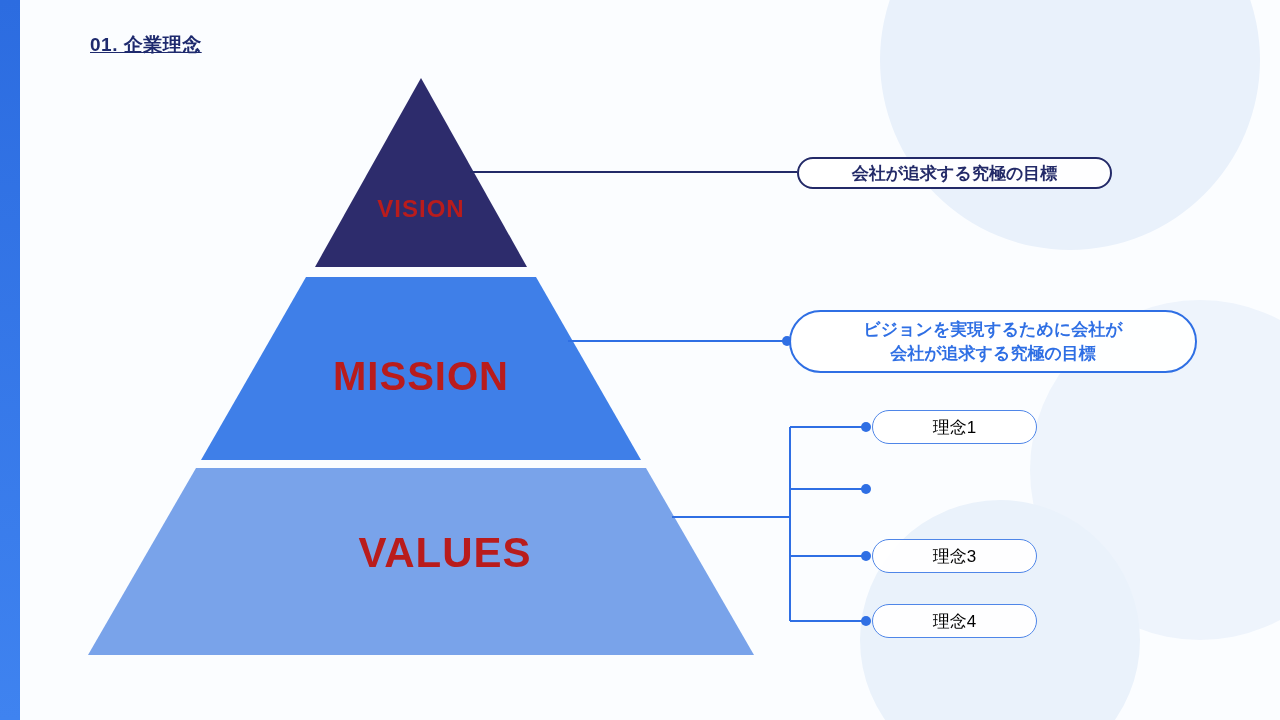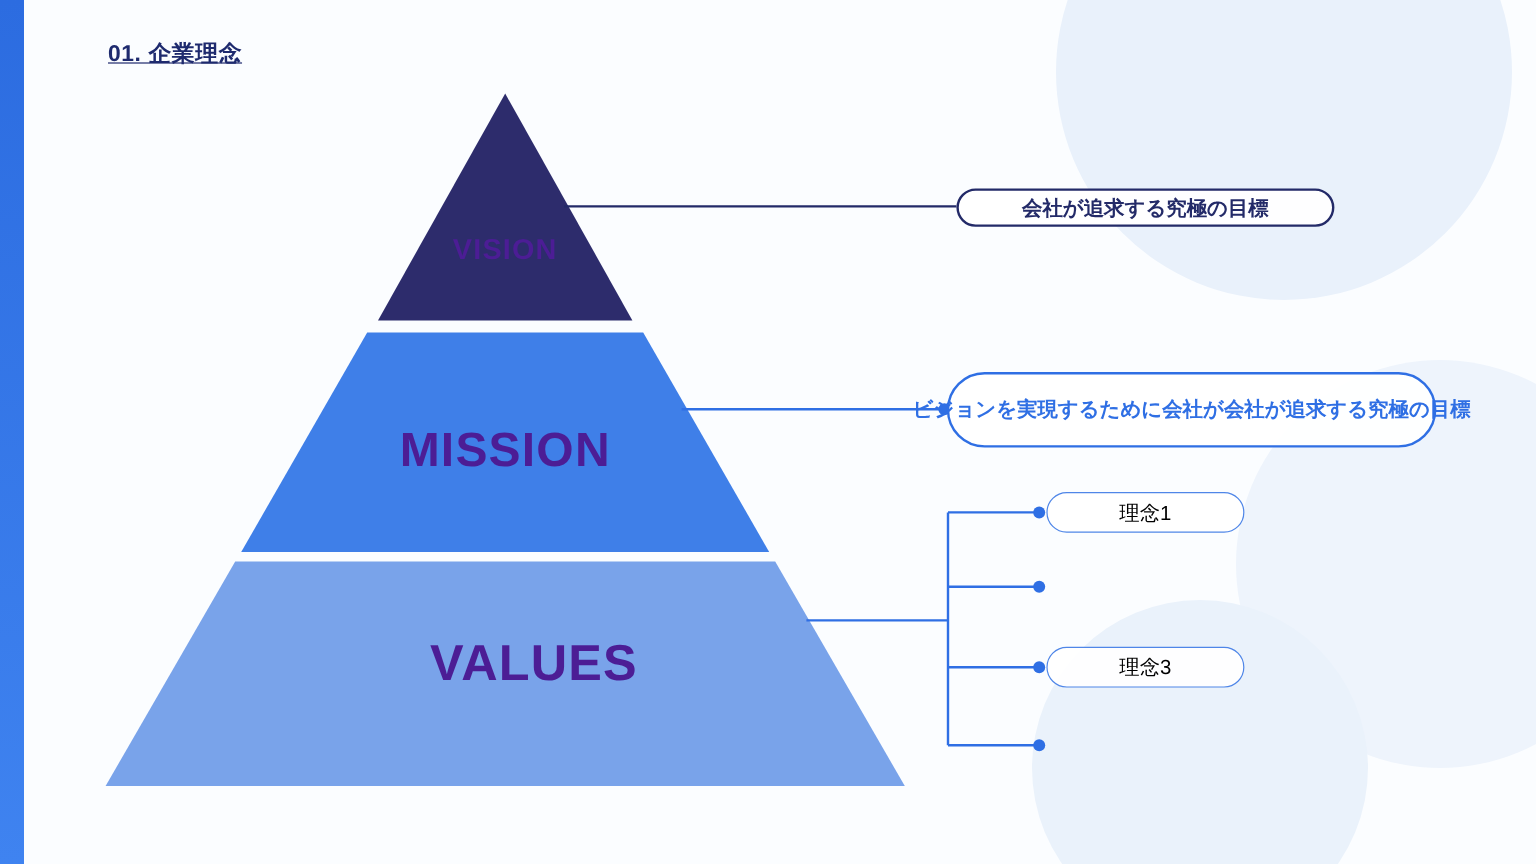--- a/index.html
+++ b/index.html
@@ -20,39 +20,39 @@
     position:absolute; left:0; top:0; width:20px; height:720px;
     background:linear-gradient(180deg,#2c6ce0,#3f83f0);
   }
   .title {
     position:absolute; left:90px; top:32px;
     font-size:19px; font-weight:bold; color:#1e2a6e; letter-spacing:.5px;text-decoration:underline;
   }
   svg.diagram { position:absolute; left:0; top:0; }
   .level-label {
     position:absolute; transform:translate(-50%,-50%);
-    color:#4c1d95; font-weight:bold; text-align:center; letter-spacing:1px;
+    color:#b91c1c; font-weight:bold; text-align:center; letter-spacing:1px;
     white-space:nowrap;
   }
   .level-label.vision  { left:421px; top:209px; font-size:24px; }
   .level-label.mission { left:421px; top:376px; font-size:40px; }
   .level-label.values  { left:421px; top:553px; font-size:42px;margin-left:24px; }
   .pill {
     position:absolute; display:flex; align-items:center; justify-content:center;
     background:rgba(255,255,255,.92); border-radius:999px; font-weight:bold;
     white-space:nowrap;
   }
   .pill.vision {
     left:797px; top:157px; width:315px; height:32px;
     border:2px solid #232a68; color:#232a68; font-size:17px;
   }
   .pill.mission {
     left:789px; top:310px; width:408px; height:63px;
     border:2px solid #2f6fe4; color:#2f6fe4; font-size:17px;
-    flex-direction:row; line-height:1.4;
+    flex-direction:column; line-height:1.4;
   }
   .pill.value {
     left:872px; width:165px; height:34px;
     border:1.5px solid #4f86e8; color:#000000; font-size:17px; font-weight:normal;align-items:center;
   }
   .pill.v1 { top:410px; }
   .pill.v2 { top:472px; }
   .pill.v3 { top:539px; }
   .pill.v4 { top:604px; }
 </style>
@@ -99,14 +99,17 @@
     <span>ビジョンを実現するために会社が</span>
     <span>会社が追求する究極の目標</span>
   </div>
 
   <div class="pill value v1">
     <span>理念1</span>
   </div>
   <div class="pill value v3">
     <span>理念3</span>
   </div>
+  <div class="pill value v4">
+    <span>理念4</span>
+  </div>
 
 </div>
 
 </body></html>

